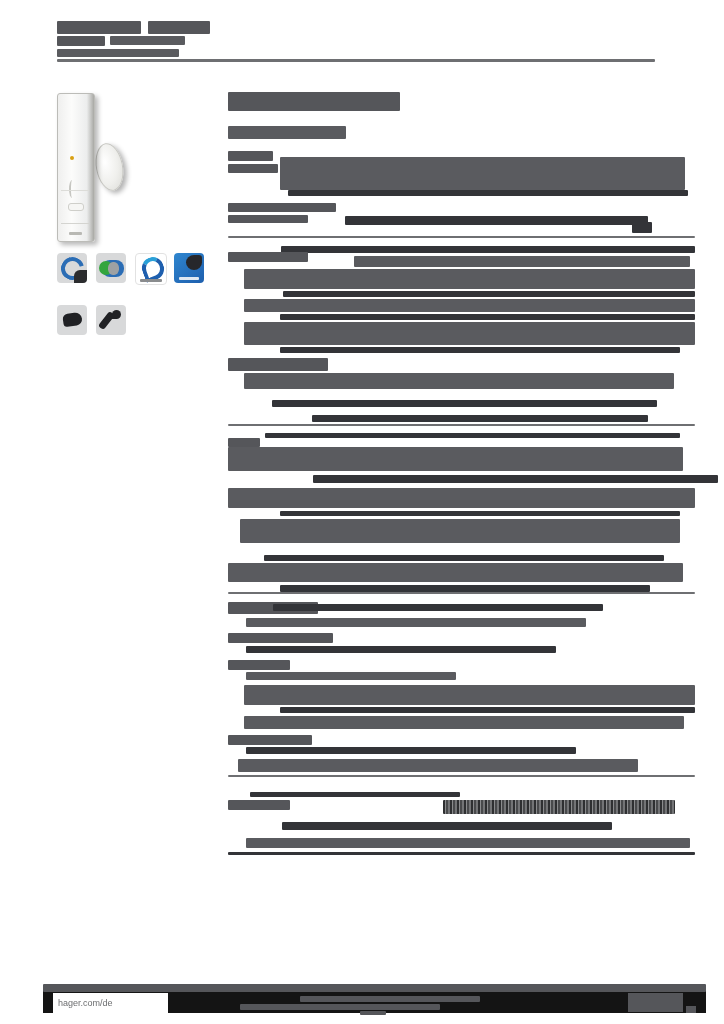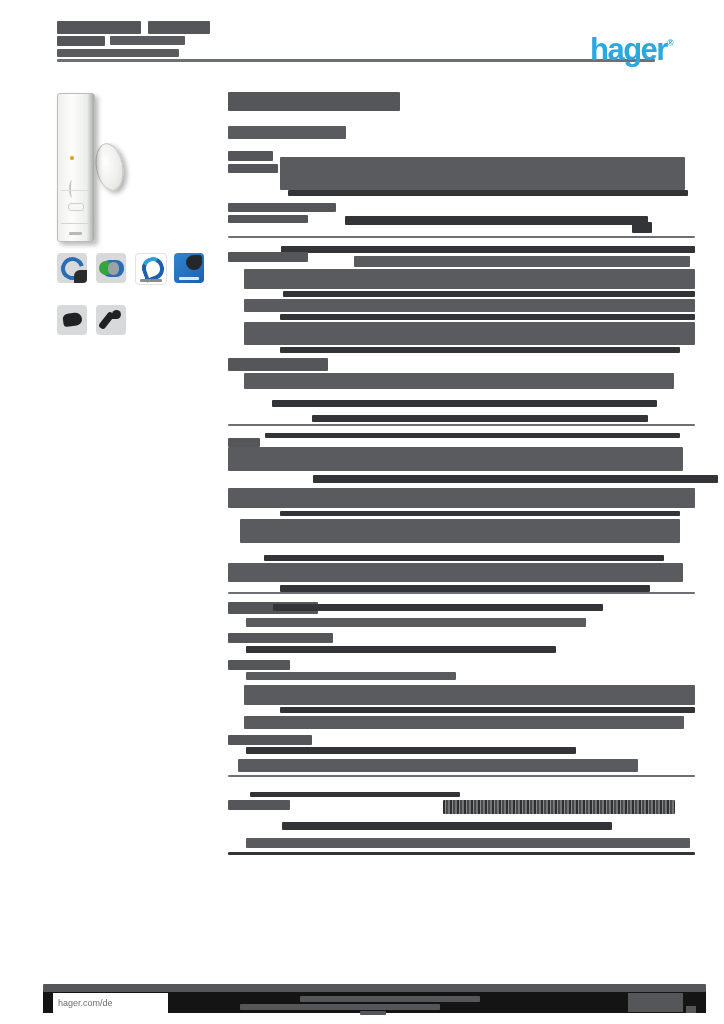--- a/index.html
+++ b/index.html
@@ -83,23 +83,20 @@
 
   <div id="header-layer">
       <div class="bar t-a" style="left: 57px; top: 21px; width: 84px; height: 13px;"></div>
       <div class="bar t-a" style="left: 148px; top: 21px; width: 62px; height: 13px;"></div>
       <div class="bar t-a" style="left: 57px; top: 36px; width: 48px; height: 10px;"></div>
       <div class="bar t-b" style="left: 110px; top: 36px; width: 75px; height: 9px;"></div>
       <div class="bar t-b" style="left: 57px; top: 49px; width: 122px; height: 8px;"></div>
       <div class="bar t-r" style="left: 57px; top: 59px; width: 598px; height: 3px;"></div>
     </div>
 
-  <div class="logo">
-    <span>hager</span><sup>®</sup>
-  </div>
 
   <div class="photo">
     <div class="disc"></div>
     <div class="device">
       <div class="led"></div>
       <div class="slot"></div>
       <div class="panel">
         <div class="pill"></div>
       </div>
       <div class="brandline"></div>

